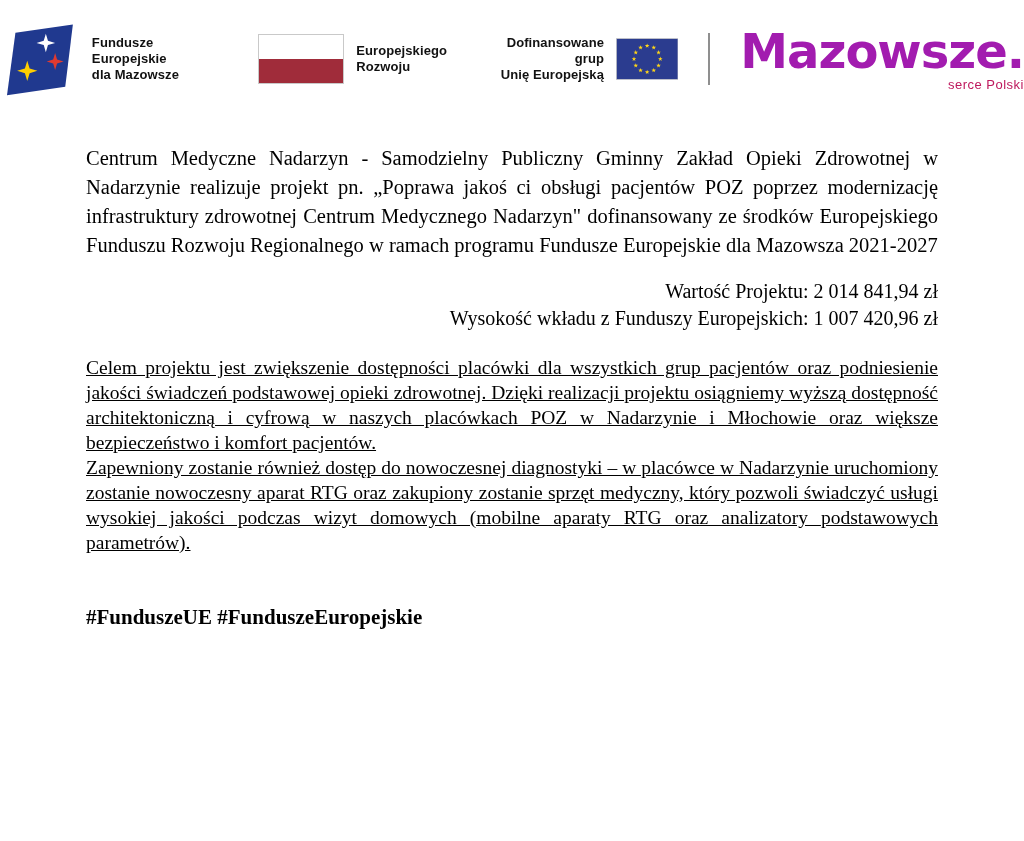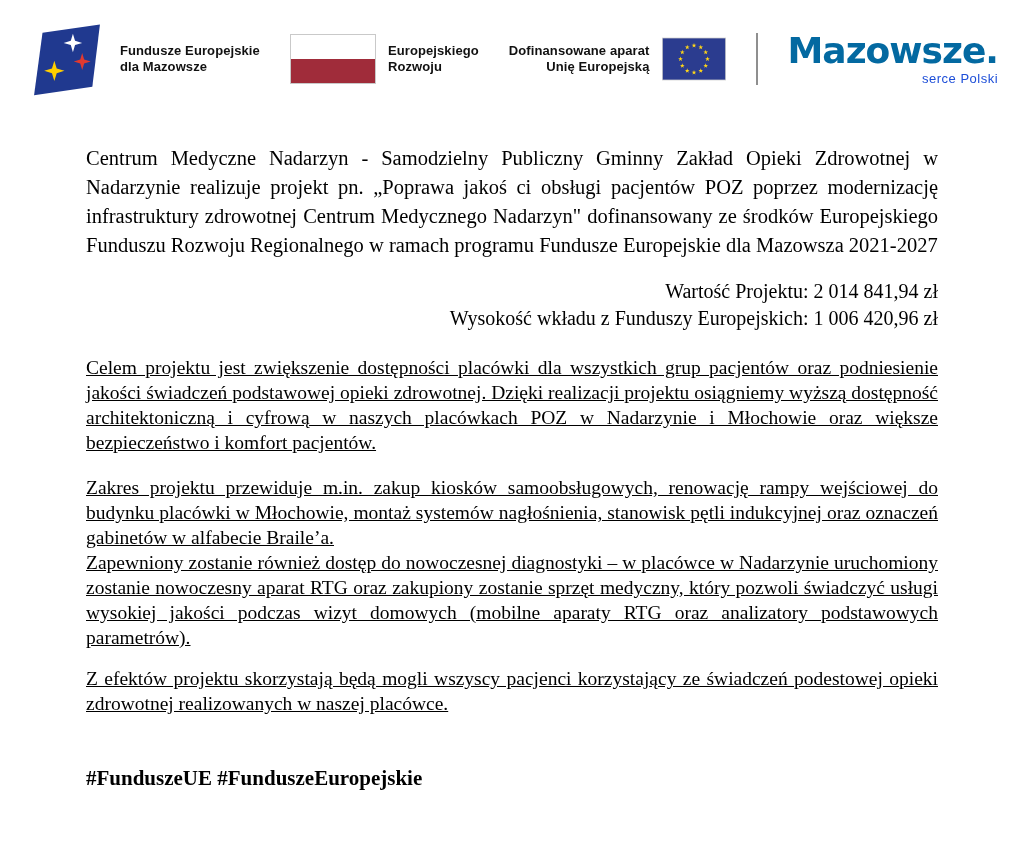--- a/index.html
+++ b/index.html
@@ -41,29 +41,29 @@
   .pl-flag .white { flex: 1; background: #ffffff; }
   .pl-flag .red   { flex: 1; background: #a02c3a; }
   .header-divider {
     width: 2px; height: 52px;
     background: #8f8f8f;
   }
   .mazowsze { display: flex; flex-direction: column; align-items: flex-end; }
   .mazowsze .word {
     font-family: "DejaVu Sans", sans-serif;
     font-weight: 700;
-    font-size: 36px;
+    font-size: 48px;
     line-height: 1;
-    color: #0369a1;
+    color: #a21caf;
     letter-spacing: -1px;
     text-align: right;
   }
   .mazowsze .tagline {
     font-size: 13px;
-    color: #1d4ed8;
+    color: #be185d;
     margin-top: 2px;
     letter-spacing: 0.5px;
   }
   
   .doc {
     width: 852px;
     margin: 0 auto;
   }
   .doc p { text-align: justify; }
   .intro {
@@ -120,21 +120,21 @@
           <div class="red"></div>
       </div>
       <div class="logo-caption">
         <div>Europejskiego</div>
         <div>Rozwoju</div>
       </div>
     </div>
 
     <div class="logo-group">
       <div class="logo-caption right">
-        <div>Dofinansowane aparat</div>
+        <div>Dofinansowane grup</div>
         <div>Unię Europejską</div>
       </div>
       <svg width="64" height="44" viewBox="0 0 90 60" aria-hidden="true">
         <rect x="0.5" y="0.5" width="89" height="59" fill="#2b3c8f" stroke="#c9c9c9"></rect>
         <defs>
           <path id="eustar" d="M0,-3.5 L0.82,-1.13 L3.33,-1.08 L1.33,0.43 L2.06,2.83 L0,1.4 L-2.06,2.83 L-1.33,0.43 L-3.33,-1.08 L-0.82,-1.13 Z" fill="#ffd617"></path>
         </defs>
         <use href="#eustar" x="45" y="11"></use>
         <use href="#eustar" x="54.5" y="13.55"></use>
         <use href="#eustar" x="61.45" y="20.5"></use>
@@ -158,27 +158,25 @@
     </div>
 
   </header>
 
   <main class="doc">
 
     <p class="intro">Centrum Medyczne Nadarzyn - Samodzielny Publiczny Gminny Zakład Opieki Zdrowotnej w Nadarzynie realizuje projekt pn. „Poprawa jakoś ci obsługi pacjentów POZ poprzez modernizację infrastruktury zdrowotnej Centrum Medycznego Nadarzyn" dofinansowany ze środków Europejskiego Funduszu Rozwoju Regionalnego w ramach programu Fundusze Europejskie dla Mazowsza 2021-2027</p>
 
     <div class="values">
       <div>Wartość Projektu: 2 014 841,94 zł</div>
-      <div>Wysokość wkładu z Funduszy Europejskich: 1 006 420,96 zł</div>
+      <div>Wysokość wkładu z Funduszy Europejskich: 1 007 420,96 zł</div>
     </div>
 
     <p class="para goal">Celem projektu jest zwiększenie dostępności placówki dla wszystkich grup pacjentów oraz podniesienie jakości świadczeń podstawowej opieki zdrowotnej. Dzięki realizacji projektu osiągniemy wyższą dostępność architektoniczną i cyfrową w naszych placówkach POZ w Nadarzynie i Młochowie oraz większe bezpieczeństwo i komfort pacjentów.</p>
 
-    <p class="para scope1">Zakres projektu przewiduje m.in. zakup kiosków samoobsługowych, renowację rampy wejściowej do budynku placówki w Młochowie, montaż systemów nagłośnienia, stanowisk pętli indukcyjnej oraz oznaczeń gabinetów w alfabecie Braile’a.</p>
     <p class="para scope2">Zapewniony zostanie również dostęp do nowoczesnej diagnostyki – w placówce w Nadarzynie uruchomiony zostanie nowoczesny aparat RTG oraz zakupiony zostanie sprzęt medyczny, który pozwoli świadczyć usługi wysokiej jakości podczas wizyt domowych (mobilne aparaty RTG oraz analizatory podstawowych parametrów).</p>
 
-    <p class="para effects">Z efektów projektu skorzystają będą mogli wszyscy pacjenci korzystający ze świadczeń podestowej opieki zdrowotnej realizowanych w naszej placówce.</p>
 
     <p class="hashtags">#FunduszeUE #FunduszeEuropejskie</p>
 
   </main>
 
 </div>
 
 </body></html>

